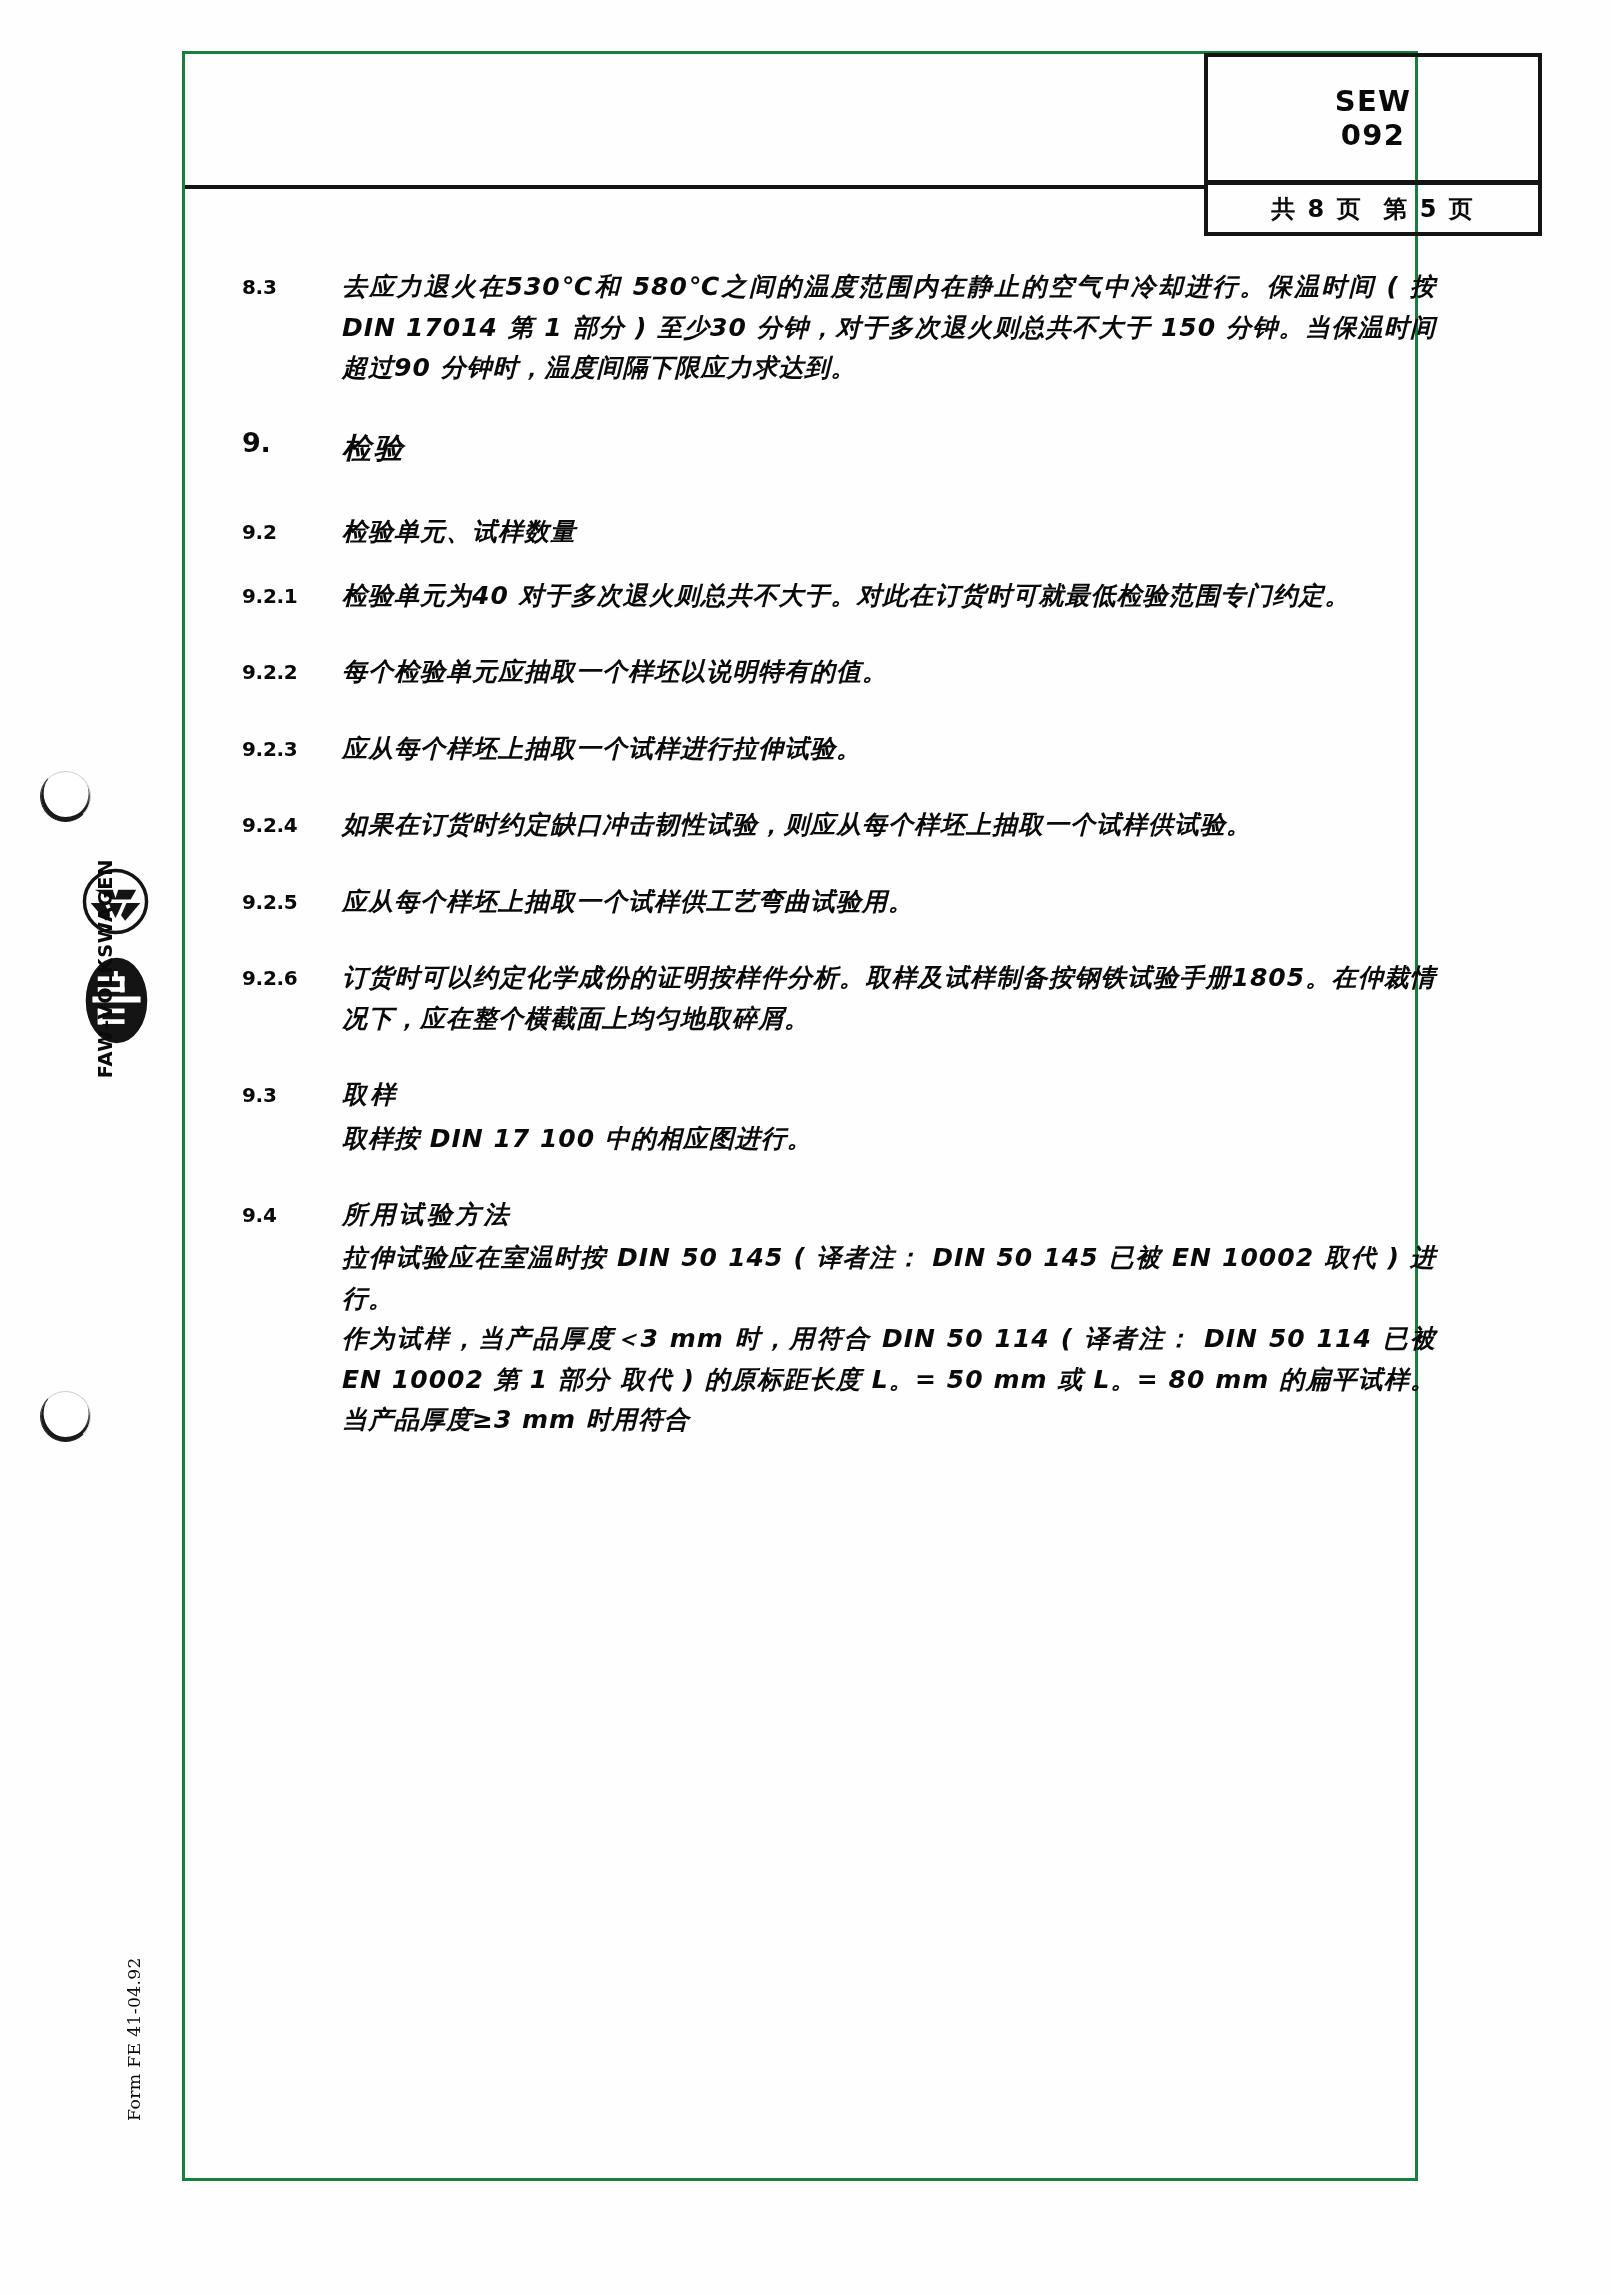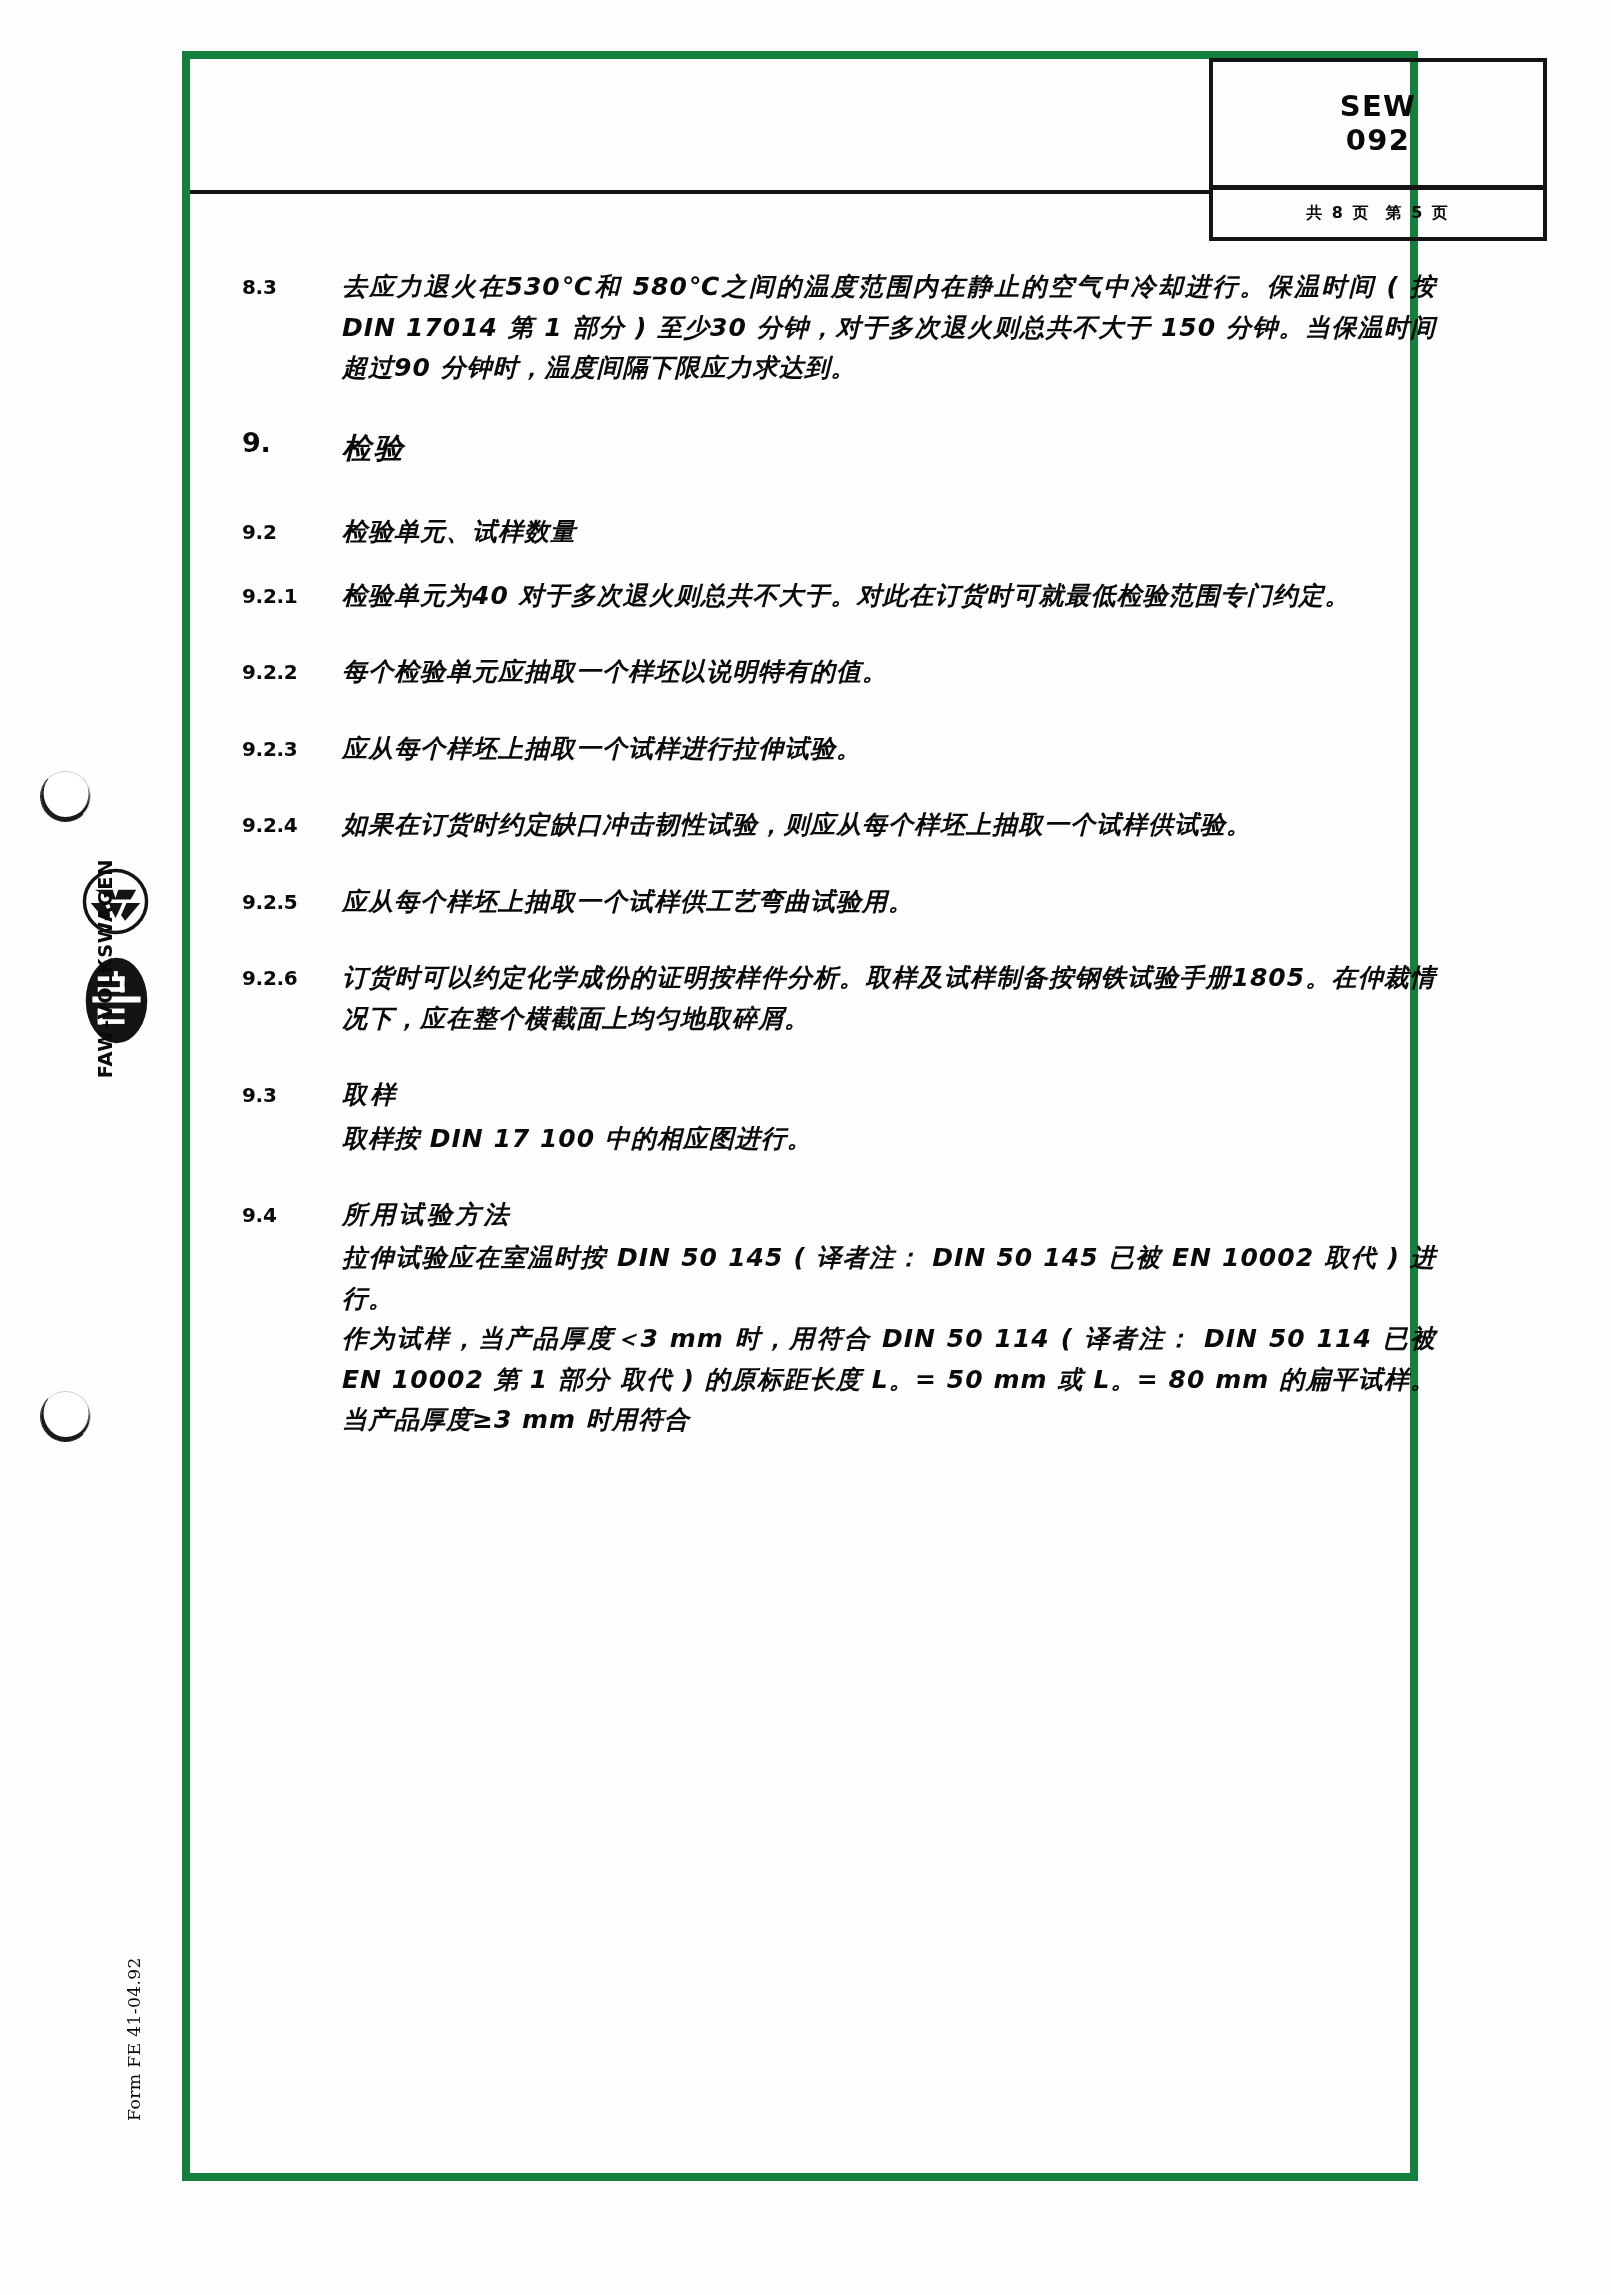--- a/index.html
+++ b/index.html
@@ -37,21 +37,21 @@
   .punch.p1 { left: 40px;  top: 771px; }
   .punch.p2 { left: 40px;  top: 1391px; }
 
   
   #frame {
     position: absolute;
     left: 182px;
     top: 51px;
     width: 1236px;
     height: 2130px;
-    border: 8px solid #15803d;
+    border: 3px solid #15803d;
     box-sizing: border-box;
     text-decoration: underline;
   }
   
   #header-rule {
     position: absolute;
     left: 0px;
     top: 131px;
     width: 1023px;
     height: 4px;
@@ -87,21 +87,21 @@
     height: 55px;
     border: 4px solid #141414;
     box-sizing: border-box;
     display: flex;
     align-items: center;
     justify-content: center;
   }
   #page-box .pc {
     font-family: "DejaVu Sans", "Liberation Sans", sans-serif;
     font-weight: bold;
-    font-size: 16px;
+    font-size: 24px;
     letter-spacing: 2px;
     white-space: pre;
   }
 
   
   #brand {
     position: absolute;
     left: 52px;
     top: 824px;
     width: 113px;

